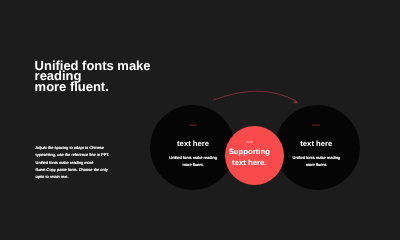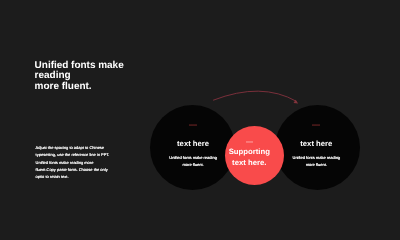--- a/index.html
+++ b/index.html
@@ -7,21 +7,21 @@
   body{width:400px;height:225px;overflow:hidden;background:#1c1c1c;
        font-family:"Liberation Sans",sans-serif;
        -webkit-font-smoothing:antialiased;
        text-rendering:geometricPrecision;}
   *{-webkit-font-smoothing:antialiased;}
 
   .slide{position:relative;width:400px;height:225px;background:#1c1c1c;overflow:hidden;
          transform:translateZ(0);will-change:transform;}
 
   
-  .title{position:absolute;left:34.6px;top:60.6px;color:#ffffff;font-size:10px;
+  .title{position:absolute;left:34.6px;top:60.6px;color:#ffffff;font-size:13px;
          font-weight:bold;line-height:10.6px;white-space:pre-line;letter-spacing:-0.02px;}
 
   .body-copy{position:absolute;left:35.6px;top:144.2px;width:76px;color:#ffffff;
              font-size:4px;line-height:7.2px;
              text-shadow:0 0 0.4px rgba(255,255,255,0.95),0 0 0.9px rgba(255,255,255,0.45);}
 
   
   .circ{position:absolute;border-radius:50%;}
   .dark{background:#050505;width:85px;height:85px;}
   .c-left{left:149.5px;top:104.6px;}

